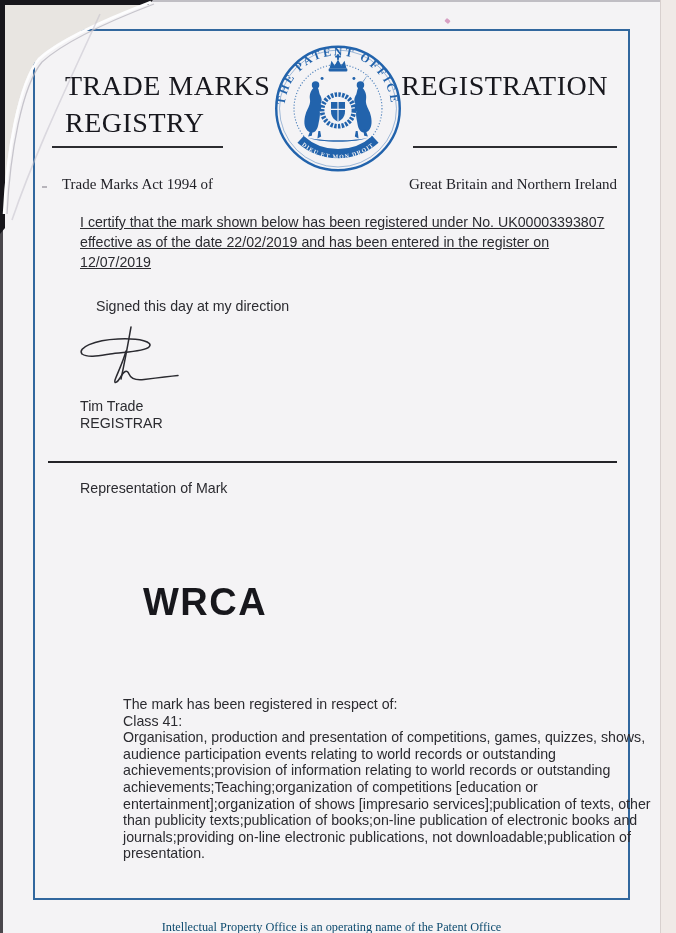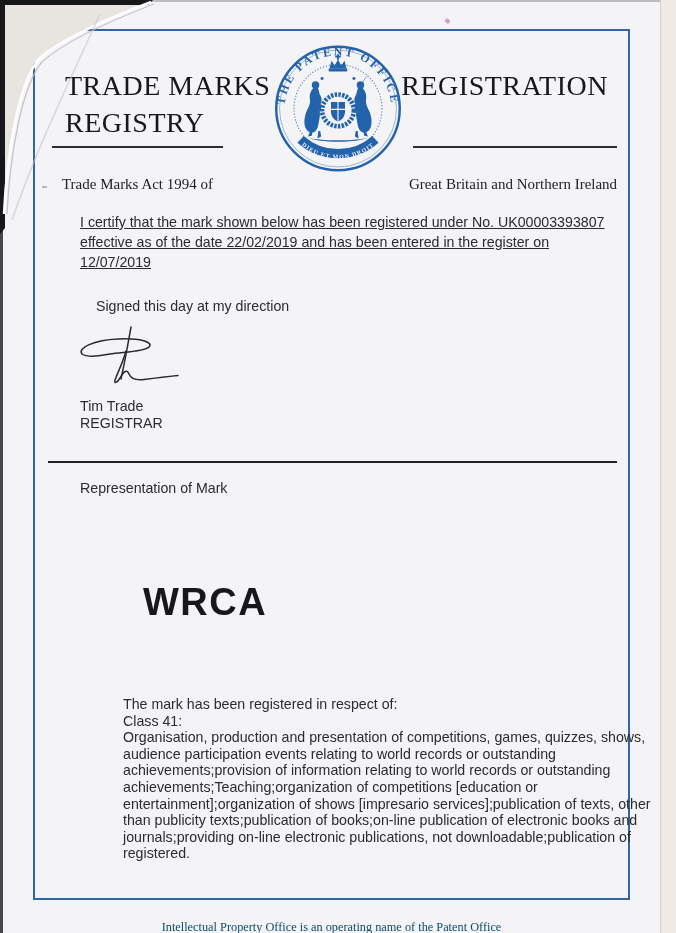--- a/index.html
+++ b/index.html
@@ -138,21 +138,21 @@
     <div class="goods">
       <div>The mark has been registered in respect of:</div>
       <div>Class 41:</div>
       <div>Organisation, production and presentation of competitions, games, quizzes, shows,</div>
       <div>audience participation events relating to world records or outstanding</div>
       <div>achievements;provision of information relating to world records or outstanding</div>
       <div>achievements;Teaching;organization of competitions [education or</div>
       <div>entertainment];organization of shows [impresario services];publication of texts, other</div>
       <div>than publicity texts;publication of books;on-line publication of electronic books and</div>
       <div>journals;providing on-line electronic publications, not downloadable;publication of</div>
-      <div>registered.</div>
+      <div>presentation.</div>
     </div>
 
     <div class="footer">Intellectual Property Office is an operating name of the Patent Office</div>
   </div>
 
   <svg class="corner-fold" width="230" height="240" viewBox="0 0 230 240">
 
     <path d="M0,2 L150,2 C103,20 60,38 38,58 C18,82 6,150 3,215 L0,215 Z" fill="#e8e5e1"></path>
 
     <path d="M0,0 L153,0 L148,5 L0,5 Z" fill="#17161b"></path>

